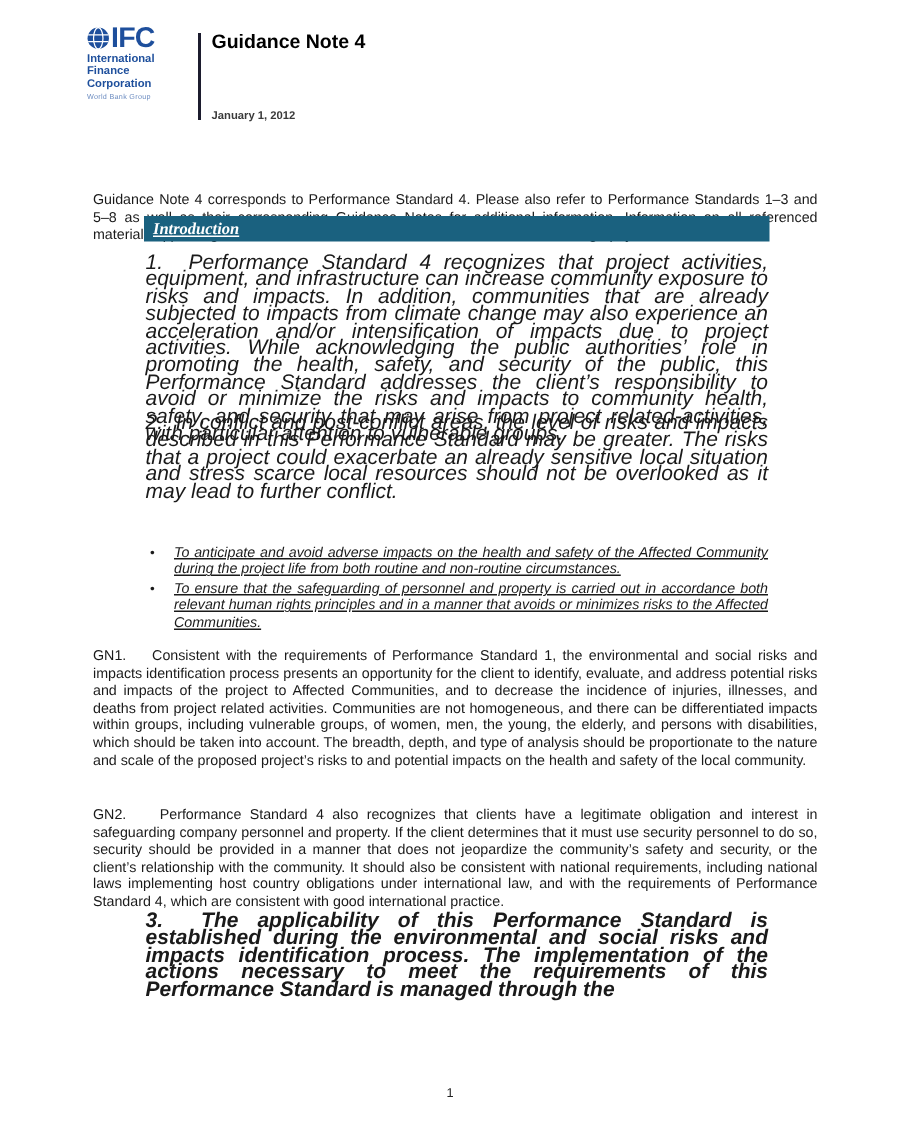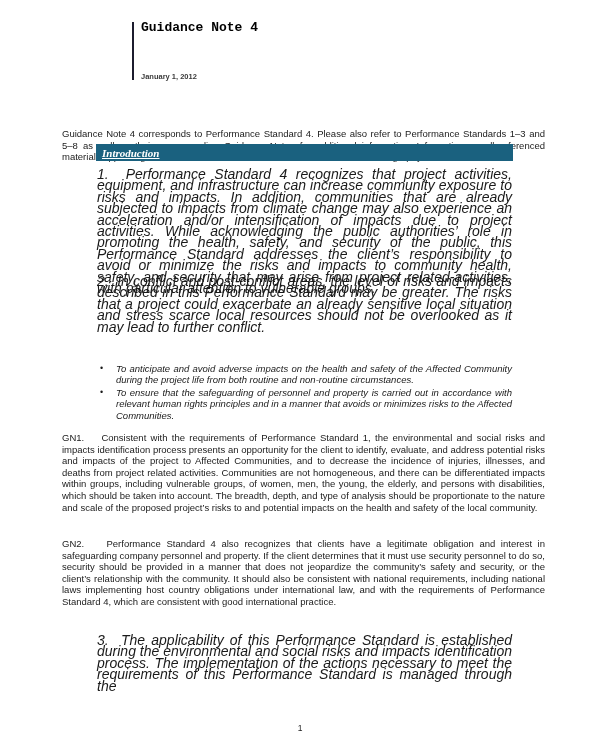--- a/index.html
+++ b/index.html
@@ -28,21 +28,21 @@
   }
   .logo-tagline{
     font-size:4.8px;color:#6C8CC0;margin-top:3px;letter-spacing:0.2px;
   }
   .header-divider{
     position:absolute;top:22px;left:132px;
     width:2px;height:58px;background:#1c1c2e;
   }
   .title-block{
     position:absolute;top:21px;left:141px;
-    font-family:Liberation Mono, monospace;
+    font-family:Liberation Sans, sans-serif;
     font-weight:bold;font-size:13px;line-height:14.5px;color:#000;
   }
   .text-cursor{
     display:inline-block;width:1px;height:11px;
     background:#000;margin-left:1px;vertical-align:-1px;
   }
   .doc-date{
     position:absolute;top:72px;left:141px;
     font-size:7.5px;font-weight:bold;color:#3a3a3a;text-align:right;
   }
@@ -71,31 +71,48 @@
   .bullet-list{position:absolute;left:100px;width:412px;}
   .bullet-item{
     display:flex;
     font-size:9.5px;line-height:11.4px;font-style:italic;
     margin-bottom:1px;
   }
   .bullet-marker{
     width:16px;flex:0 0 16px;font-style:normal;
     font-size:9px;line-height:11.4px;
   }
-  .bullet-text{flex:1;text-align:justify;}
+  .bullet-text{flex:1;text-align:justify;text-decoration:underline;}
   .page-number{
     position:absolute;top:723px;left:0;width:100%;
     text-align:center;font-size:8.5px;color:#222;
   }
 </style>
 </head>
 <body>
 
 <div class="page">
 
+  <div class="logo">
+    <div class="logo-row">
+      <svg class="globe" viewBox="0 0 20 20">
+        <circle cx="10" cy="10" r="9.5" fill="#1E4F9C"></circle>
+        <ellipse cx="10" cy="10" rx="4.2" ry="9.5" fill="none" stroke="#ffffff" stroke-width="1.1"></ellipse>
+        <line x1="1" y1="7" x2="19" y2="7" stroke="#ffffff" stroke-width="1.1"></line>
+        <line x1="1" y1="13" x2="19" y2="13" stroke="#ffffff" stroke-width="1.1"></line>
+      </svg>
+      <span class="logo-acronym">IFC</span>
+    </div>
+    <div class="logo-name">
+      <div>International</div>
+      <div>Finance</div>
+      <div>Corporation</div>
+    </div>
+    <div class="logo-tagline">World Bank Group</div>
+  </div>
 
   <div class="header-divider"></div>
 
   <div class="title-block">
     <div>Guidance Note 4</div>
   </div>
 
   <div class="doc-date">January 1, 2012</div>
 
   <div class="body-para" style="top:96px;margin-top:32px;">Guidance Note 4 corresponds to Performance Standard 4. Please also refer to Performance Standards 1–3 and 5–8 as well as their corresponding Guidance Notes for additional information. Information on all referenced materials appearing in the text of this Guidance Note can be found in the Bibliography.</div>
@@ -106,24 +123,24 @@
   <div class="quote-para" style="top:169px;">1.&nbsp;&nbsp;Performance Standard 4 recognizes that project activities, equipment, and infrastructure can increase community exposure to risks and impacts. In addition, communities that are already subjected to impacts from climate change may also experience an acceleration and/or intensification of impacts due to project activities. While acknowledging the public authorities’ role in promoting the health, safety, and security of the public, this Performance Standard addresses the client’s responsibility to avoid or minimize the risks and impacts to community health, safety, and security that may arise from project related-activities, with particular attention to vulnerable groups.</div>
   <div class="quote-para" style="top:276px;">2.&nbsp;&nbsp;In conflict and post-conflict areas, the level of risks and impacts described in this Performance Standard may be greater. The risks that a project could exacerbate an already sensitive local situation and stress scarce local resources should not be overlooked as it may lead to further conflict.</div>
 
   <div class="bullet-list" style="top:363px;">
     <div class="bullet-item">
       <span class="bullet-marker">•</span>
       <span class="bullet-text">To anticipate and avoid adverse impacts on the health and safety of the Affected Community during the project life from both routine and non-routine circumstances.</span>
     </div>
     <div class="bullet-item">
       <span class="bullet-marker">•</span>
-      <span class="bullet-text">To ensure that the safeguarding of personnel and property is carried out in accordance with relevant human rights principles and in a manner that avoids or minimizes risks to the Affected Communities.</span>
+      <span class="bullet-text">To ensure that the safeguarding of personnel and property is carried out in accordance both relevant human rights principles and in a manner that avoids or minimizes risks to the Affected Communities.</span>
     </div>
   </div>
 
   <div class="body-para" style="top:432px;">GN1.&nbsp;&nbsp;&nbsp;&nbsp;Consistent with the requirements of Performance Standard 1, the environmental and social risks and impacts identification process presents an opportunity for the client to identify, evaluate, and address potential risks and impacts of the project to Affected Communities, and to decrease the incidence of injuries, illnesses, and deaths from project related activities. Communities are not homogeneous, and there can be differentiated impacts within groups, including vulnerable groups, of women, men, the young, the elderly, and persons with disabilities, which should be taken into account. The breadth, depth, and type of analysis should be proportionate to the nature and scale of the proposed project’s risks to and potential impacts on the health and safety of the local community.</div>
   <div class="body-para" style="top:538px;">GN2.&nbsp;&nbsp;&nbsp;&nbsp;Performance Standard 4 also recognizes that clients have a legitimate obligation and interest in safeguarding company personnel and property. If the client determines that it must use security personnel to do so, security should be provided in a manner that does not jeopardize the community’s safety and security, or the client’s relationship with the community. It should also be consistent with national requirements, including national laws implementing host country obligations under international law, and with the requirements of Performance Standard 4, which are consistent with good international practice.</div>
 
-  <div class="quote-para" style="top:635px;">3.&nbsp;&nbsp;The applicability of this Performance Standard is established during the environmental and social risks and impacts identification process. The implementation of the actions necessary to meet the requirements of this Performance Standard is managed through the</div>
+  <div class="quote-para" style="top:608px;font-weight:bold;">3.&nbsp;&nbsp;The applicability of this Performance Standard is established during the environmental and social risks and impacts identification process. The implementation of the actions necessary to meet the requirements of this Performance Standard is managed through the</div>
 
   <div class="page-number">1</div>
 
 </div>
 
 </body></html>

